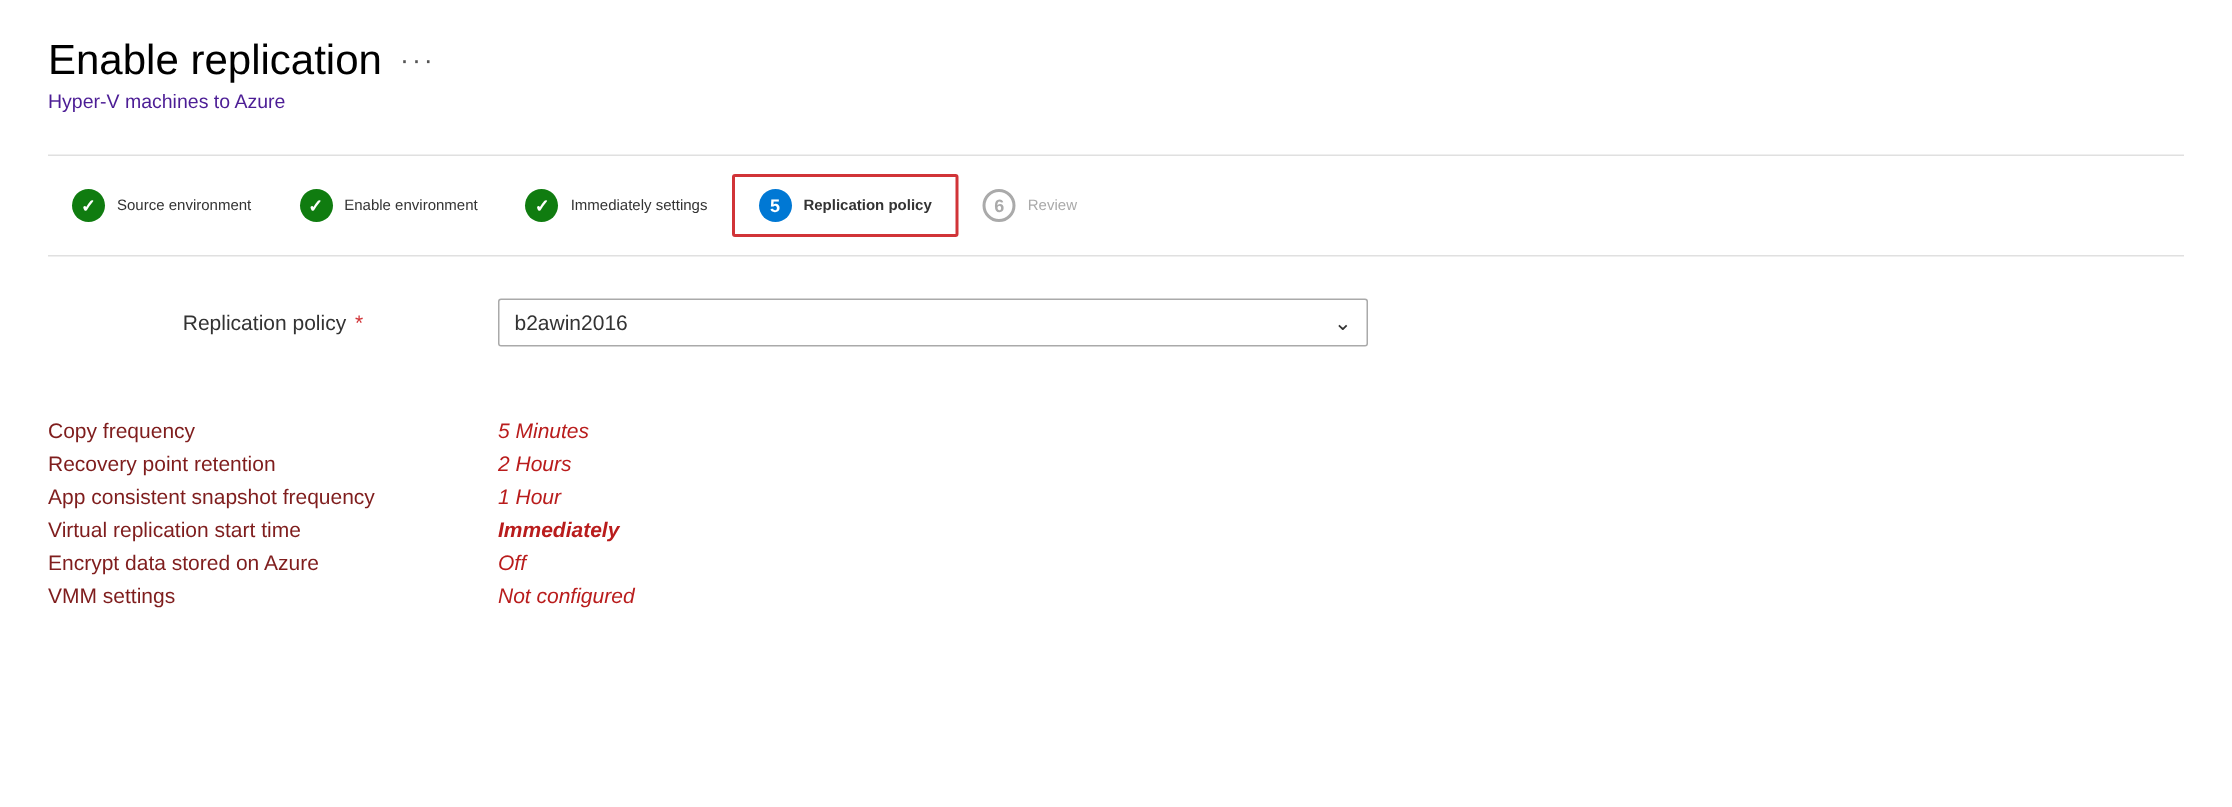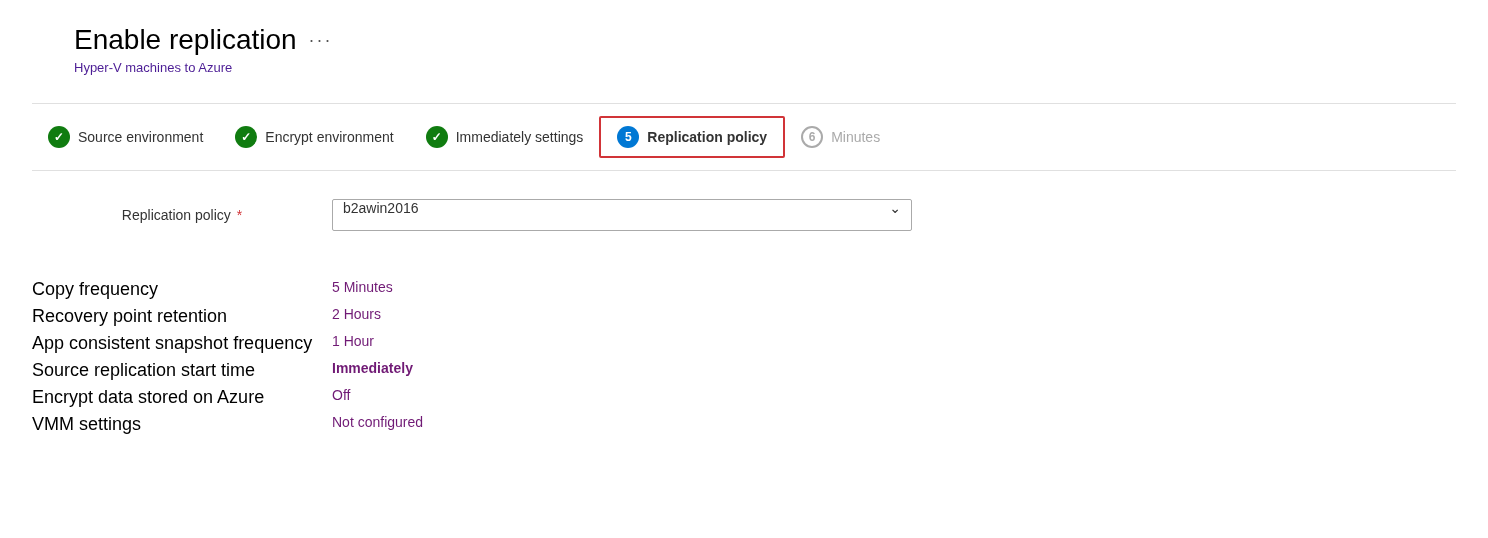--- a/index.html
+++ b/index.html
@@ -101,21 +101,21 @@
       display: flex;
       align-items: center;
       justify-content: center;
       flex-shrink: 0;
       color: #aaa;
       font-size: 12px;
       font-weight: bold;
     }
 
     .step-label {
-      font-size: 14px;
+      font-size: 10px;
       color: #333;
     }
 
     .wizard-step.active .step-label {
       font-weight: 600;
     }
 
     
     .form-section {
       padding: 0 0 24px 0;
@@ -139,21 +139,21 @@
       color: #d13438;
       margin-left: 2px;
     }
 
     .form-control-select {
       width: 580px;
       height: 32px;
       border: 1px solid #aaa;
       border-radius: 2px;
       display: flex;
-      align-items: flex-start;
+      align-items: center;
       justify-content: space-between;
       padding: 0 10px;
       background: #fff;
       cursor: pointer;
     }
 
     .form-control-select span {
       font-size: 14px;
       color: #333;
     }
@@ -168,75 +168,76 @@
       margin-top: 16px;
     }
 
     .info-row {
       display: flex;
       margin-bottom: 6px;
     }
 
     .info-label {
       width: 300px;
-      font-size: 18px;
-      color: #000000;
+      font-size: 14px;
+      color: #7f1d1d;
       flex-shrink: 0;
     }
 
     .info-value {
       font-size: 14px;
-      color: #701a75;
+      color: #b91c1c;
+      font-style: italic;
     }
 
     .info-value.bold {
       font-weight: 600;
     }
   </style>
 </head>
 <body>
 
-<div style="margin-bottom: 0; margin-left: 42px;">
+<div style="margin-bottom: 0;">
   <div class="page-title">
     <span>Enable replication</span>
     <span class="ellipsis">···</span>
   </div>
   <div class="page-subtitle">Hyper-V machines to Azure</div>
 </div>
 
 <div class="wizard-steps">
 
   <div class="wizard-step">
     <div class="step-icon-check"></div>
     <span class="step-label">Source environment</span>
   </div>
 
   <div class="wizard-step">
     <div class="step-icon-check"></div>
-    <span class="step-label">Encrypt environment</span>
+    <span class="step-label">Enable environment</span>
   </div>
 
 
   <div class="wizard-step">
     <div class="step-icon-check"></div>
     <span class="step-label">Immediately settings</span>
   </div>
 
   <div class="wizard-step active">
     <div class="step-icon-number">
       <span>5</span>
     </div>
     <span class="step-label">Replication policy</span>
   </div>
 
   <div class="wizard-step">
     <div class="step-icon-number-gray">
       <span>6</span>
     </div>
-    <span class="step-label" style="color:#aaa;">Minutes</span>
+    <span class="step-label" style="color:#aaa;">Review</span>
   </div>
 
 </div>
 
 <div class="form-section">
   <div class="form-row">
     <div class="form-label">
       <span>Replication policy</span><span class="required-star"> *</span>
     </div>
     <div class="form-control-select">
@@ -254,21 +255,21 @@
     </div>
     <div class="info-row">
       <div class="info-label">Recovery point retention</div>
       <div class="info-value">2 Hours</div>
     </div>
     <div class="info-row">
       <div class="info-label">App consistent snapshot frequency</div>
       <div class="info-value">1 Hour</div>
     </div>
     <div class="info-row">
-      <div class="info-label">Source replication start time</div>
+      <div class="info-label">Virtual replication start time</div>
       <div class="info-value bold">Immediately</div>
     </div>
     <div class="info-row">
       <div class="info-label">Encrypt data stored on Azure</div>
       <div class="info-value">Off</div>
     </div>
     <div class="info-row">
       <div class="info-label">VMM settings</div>
       <div class="info-value">Not configured</div>
     </div>

